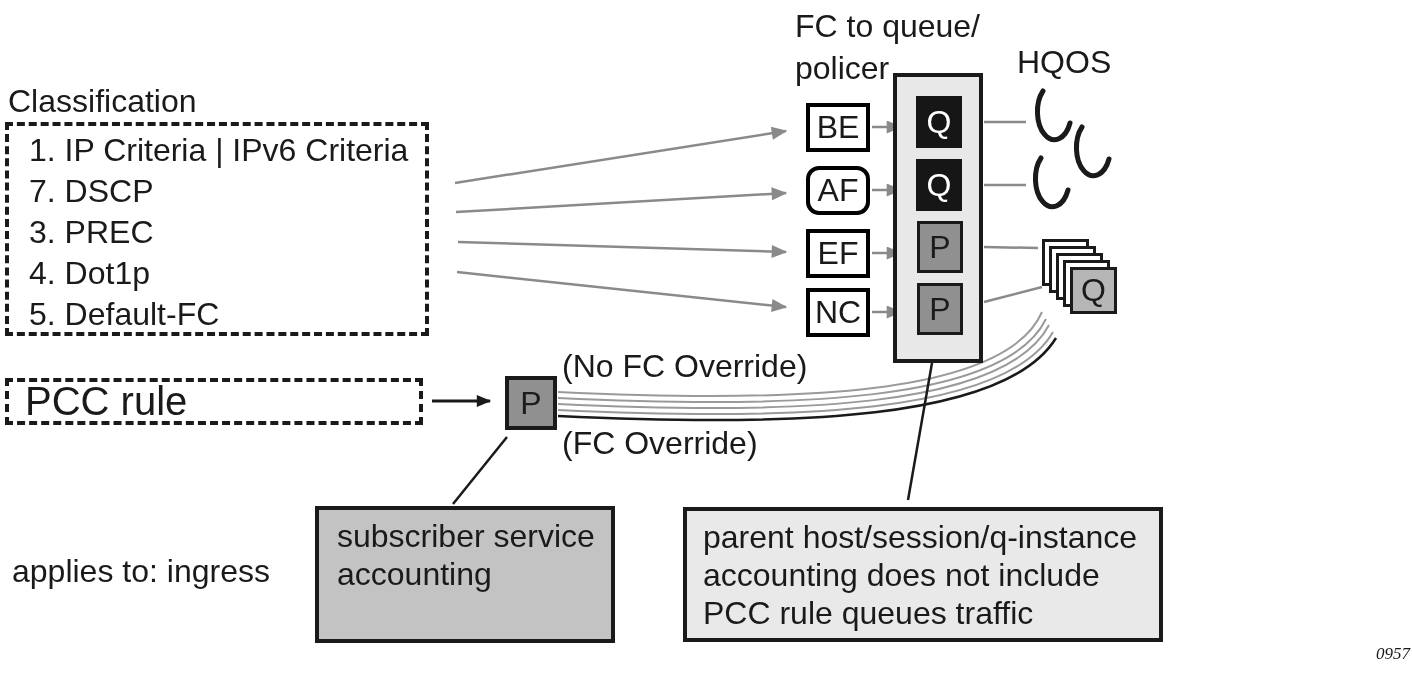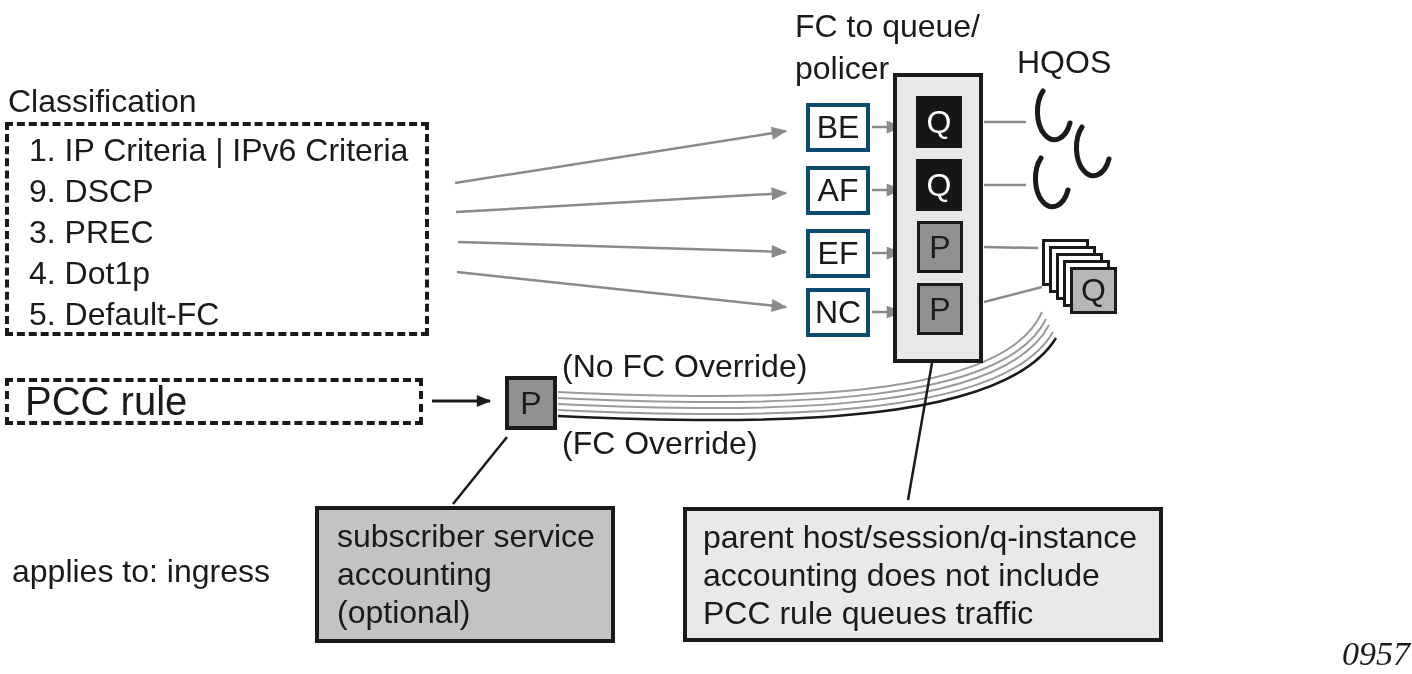--- a/index.html
+++ b/index.html
@@ -3,38 +3,38 @@
 <meta charset="utf-8">
 <style>
   html,body{margin:0;padding:0;background:#fff;}
   .canvas{position:relative;width:1412px;height:674px;background:#ffffff;overflow:hidden;
           font-family:"Liberation Sans",sans-serif;color:#1a1a1a;}
   svg.overlay{position:absolute;left:0;top:0;width:1412px;height:674px;pointer-events:none;}
   .lbl{position:absolute;font-size:32px;line-height:38px;white-space:nowrap;}
   .dashed{position:absolute;border:4px dashed #1a1a1a;box-sizing:border-box;background:#fff;}
   .list{padding:4px 0 0 20px;font-size:32px;line-height:41px;}
   .pccbox{display:flex;align-items:center;padding-left:16px;font-size:40px;}
-  .fcbox{position:absolute;width:64px;height:49px;box-sizing:border-box;border:4px solid #0c4a6e;
+  .fcbox{position:absolute;width:64px;height:49px;box-sizing:border-box;border:4px solid #000000;
          background:#fff;display:flex;align-items:center;justify-content:center;font-size:32px;}
   .column{position:absolute;left:893px;top:73px;width:90px;height:290px;box-sizing:border-box;
           border:4px solid #1a1a1a;background:#e8e8e8;}
   .qcell{position:absolute;width:46px;height:52px;background:#161616;color:#ffffff;
          display:flex;align-items:center;justify-content:center;font-size:32px;}
   .pcell{position:absolute;width:46px;height:52px;box-sizing:border-box;border:3px solid #1a1a1a;
          background:#909090;color:#1c1c1c;display:flex;align-items:center;justify-content:center;font-size:32px;}
   .pbig{position:absolute;left:505px;top:376px;width:52px;height:54px;box-sizing:border-box;
         border:4px solid #1a1a1a;background:#909090;color:#1c1c1c;
         display:flex;align-items:center;justify-content:center;font-size:32px;}
   .stack-sq{position:absolute;width:47px;height:47px;box-sizing:border-box;border:3px solid #1a1a1a;background:#ffffff;}
   .stack-front{background:#b6b6b6;display:flex;align-items:center;justify-content:center;font-size:32px;color:#1a1a1a;}
   .notebox{position:absolute;box-sizing:border-box;border:4px solid #1a1a1a;font-size:32px;line-height:38px;}
   .subbox{left:315px;top:506px;width:300px;height:137px;background:#c3c3c3;padding:7px 0 17px 18px;}
   .parbox{left:683px;top:507px;width:480px;height:135px;background:#e9e9e9;padding:7px 0 0 16px;}
   .fignum{position:absolute;left:1330px;top:640px;width:80px;text-align:right;
-          font-family:"Liberation Serif",serif;font-style:italic;font-size:34px;line-height:27px;}
+          font-family:"Liberation Serif",serif;font-style:italic;font-size:17px;line-height:27px;}
 </style>
 </head>
 <body>
 
 <div class="canvas">
 
   <svg class="overlay">
     <defs>
       <marker id="ah-gray" viewBox="0 0 12 10" markerWidth="17" markerHeight="13" refX="11" refY="5" orient="auto" markerUnits="userSpaceOnUse">
         <polygon points="0,0 12,5 0,10" fill="#8a8a8a"></polygon>
@@ -82,40 +82,40 @@
     </g>
 
     <line x1="932" y1="363" x2="908" y2="500" stroke="#1a1a1a" stroke-width="2.5"></line>
     <line x1="507" y1="437" x2="453" y2="504" stroke="#1a1a1a" stroke-width="2.5"></line>
   </svg>
 
   <div class="lbl" style="left:8px;top:54px;margin-top:28px;">Classification</div>
 
   <div class="dashed list" style="left:5px;top:122px;width:424px;height:214px;">
     <div>1. IP Criteria | IPv6 Criteria</div>
-    <div>9. DSCP</div>
+    <div>7. DSCP</div>
     <div>3. PREC</div>
     <div>4. Dot1p</div>
     <div>5. Default-FC</div>
   </div>
 
   <div class="dashed pccbox" style="left:5px;top:378px;width:418px;height:47px;">
     <span>PCC rule</span>
   </div>
 
   <div class="lbl" style="left:12px;top:552px;">applies to: ingress</div>
 
   <div class="lbl" style="left:795px;top:5px;line-height:42px;">
     <div>FC to queue/</div>
     <div>policer</div>
   </div>
   <div class="lbl" style="left:1017px;top:43px;">HQOS</div>
 
   <div class="fcbox" style="left:806px;top:103px;">BE</div>
-  <div class="fcbox" style="left:806px;top:166px;">AF</div>
+  <div class="fcbox" style="left:806px;top:166px;border-radius:13px;">AF</div>
   <div class="fcbox" style="left:806px;top:229px;">EF</div>
   <div class="fcbox" style="left:806px;top:288px;text-align:right;">NC</div>
 
   <div class="column"></div>
   <div class="qcell" style="left:916px;top:96px;">Q</div>
   <div class="qcell" style="left:916px;top:159px;">Q</div>
   <div class="pcell" style="left:917px;top:221px;">P</div>
   <div class="pcell" style="left:917px;top:283px;">P</div>
 
   <div class="pbig">P</div>
@@ -126,21 +126,20 @@
     <div class="stack-sq" style="left:1042px;top:239px;"></div>
     <div class="stack-sq" style="left:1049px;top:246px;"></div>
     <div class="stack-sq" style="left:1056px;top:253px;"></div>
     <div class="stack-sq" style="left:1063px;top:260px;"></div>
     <div class="stack-sq stack-front" style="left:1070px;top:267px;">Q</div>
   </div>
 
   <div class="notebox subbox">
     <div>subscriber service</div>
     <div>accounting</div>
-    <div>(optional)</div>
   </div>
   <div class="notebox parbox">
     <div>parent host/session/q-instance</div>
     <div>accounting does not include</div>
     <div>PCC rule queues traffic</div>
   </div>
 
   <div class="fignum">0957</div>
 
 </div>

